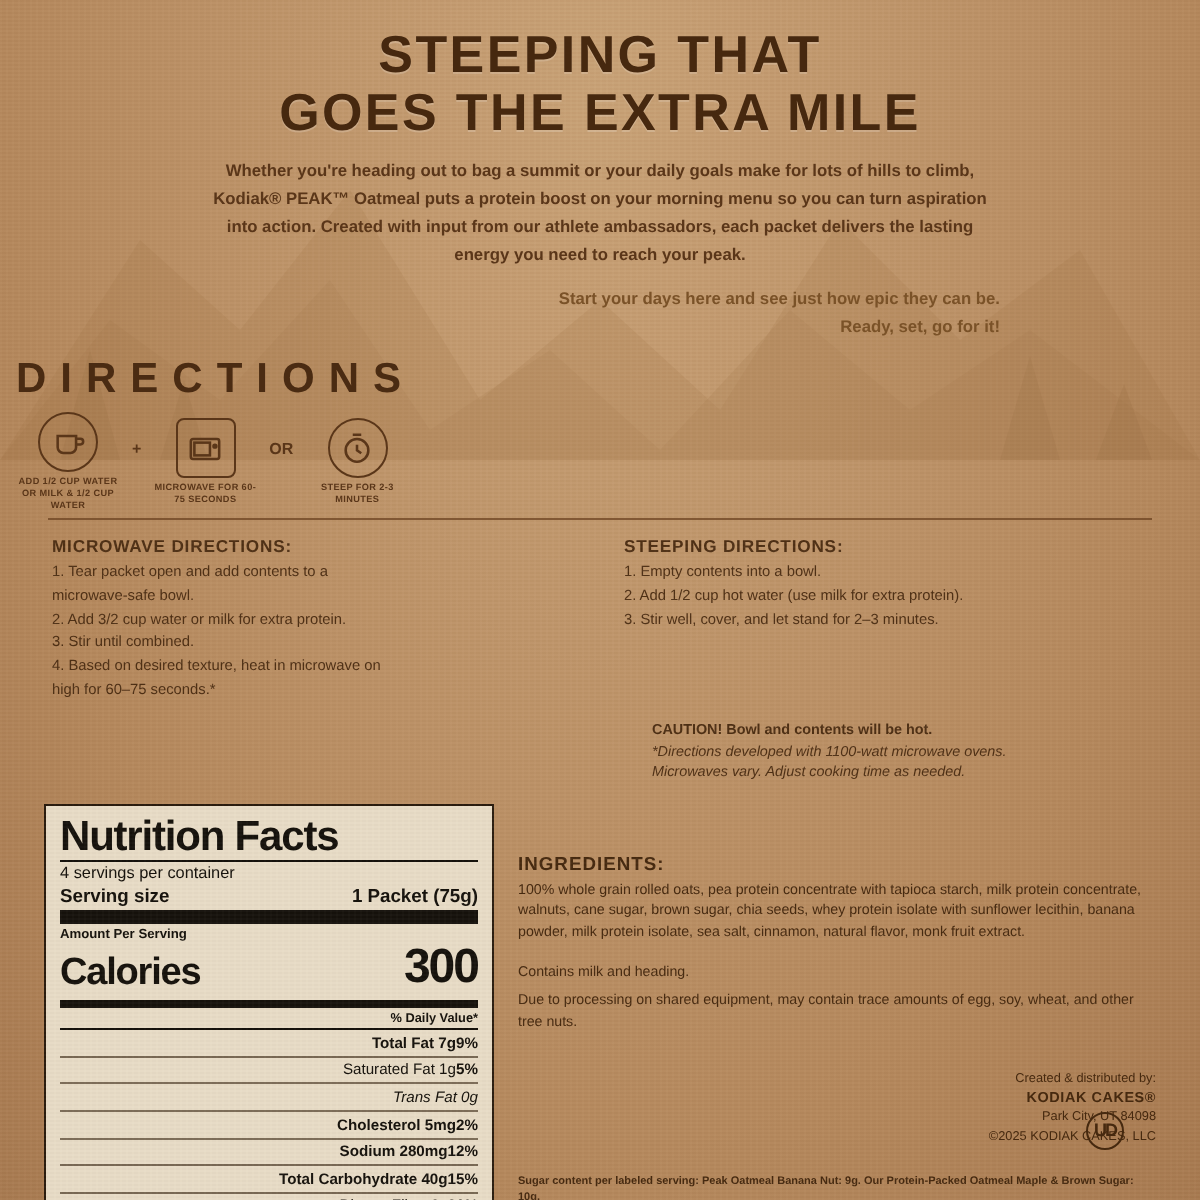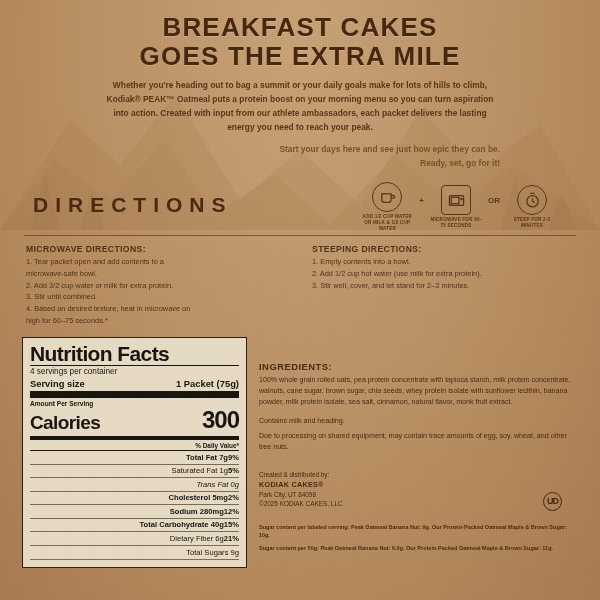--- a/index.html
+++ b/index.html
@@ -64,23 +64,24 @@
     line-height:1.6;
     color:#7a5228;
     font-weight:bold;
     text-align:right;
   }
 
   
   .dirbar{
     position:relative;
     display:flex;
-    align-items:center;
+    align-items:flex-start;
     justify-content:space-between;
-    padding:4px 24px 0 33px;
+    padding:4px 24px 0 8px;
+    flex-direction:column;
   }
   .dirword{
     font-size:21px;
     letter-spacing:7px;
     font-weight:bold;
     color:#4a2b12;
   }
   .iconrow{
     display:flex;
     align-items:center;
@@ -206,21 +207,21 @@
   .rightcol{
     flex:1;
     color:#46290f;
     padding-top:24px;
   }
   .ing-title{
     font-size:9.4px; font-weight:bold; letter-spacing:.5px; margin-bottom:3px;
   }
   .ing-body{ font-size:7.1px; line-height:1.5; }
   .allergen{ font-size:7.1px; line-height:1.5; margin-top:9px; }
-  .distrib{ font-size:6.4px; line-height:1.45; margin-top:18px; position:relative; }
+  .distrib{ font-size:6.4px; line-height:1.45; margin-top:18px; position:relative;text-align:right; }
   .distrib .brand{ font-weight:bold; font-size:7.2px; letter-spacing:.3px; }
   .ud{
     position:absolute; right:16px; bottom:-2px;
     width:19px;height:19px;border:1.4px solid #46290f;border-radius:50%;
     display:flex;align-items:center;justify-content:center;
     font-size:9px; font-weight:bold; letter-spacing:-1px;
   }
   .sugarnote{
     font-size:5.5px; line-height:1.5; font-weight:bold;
     margin-top:14px;
@@ -236,21 +237,21 @@
     <path d="M0,230 L55,160 L110,200 L165,140 L215,215 L275,175 L330,225 L395,155 L455,205 L515,165 L600,230 Z" fill="#8d6034" opacity="0.35"></path>
     <g fill="#7e5327" opacity="0.4">
       <polygon points="30,230 45,175 60,230"></polygon>
       <polygon points="80,230 92,190 104,230"></polygon>
       <polygon points="500,230 515,178 530,230"></polygon>
       <polygon points="548,230 562,192 576,230"></polygon>
     </g>
   </svg>
 
   <div class="header">
-    <div class="hl1">BREAKFAST CAKES</div>
+    <div class="hl1">STEEPING THAT</div>
     <div class="hl2">GOES THE EXTRA MILE</div>
     <div class="body-copy">Whether you're heading out to bag a summit or your daily goals make for lots of hills to climb, Kodiak® PEAK™ Oatmeal puts a protein boost on your morning menu so you can turn aspiration into action. Created with input from our athlete ambassadors, each packet delivers the lasting energy you need to reach your peak.</div>
     <div class="tagline">Start your days here and see just how epic they can be.</div>
     <div class="tagline" style="margin-top:0">Ready, set, go for it!</div>
   </div>
 
   <div class="dirbar">
     <div class="dirword">DIRECTIONS</div>
     <div class="iconrow">
       <div class="iconcell">
@@ -304,20 +305,25 @@
       <ul class="dirlist">
         <li>1. Empty contents into a bowl.</li>
         <li>2. Add 1/2 cup hot water (use milk for extra protein).</li>
         <li>3. Stir well, cover, and let stand for 2–3 minutes.</li>
       </ul>
     </div>
   </div>
 
   <div class="caution-wrap">
     <div class="caution-sp"></div>
+    <div class="caution">
+      <div class="ct">CAUTION! Bowl and contents will be hot.</div>
+      <div class="ci">*Directions developed with 1100-watt microwave ovens.</div>
+      <div class="ci">Microwaves vary. Adjust cooking time as needed.</div>
+    </div>
   </div>
 
   <div class="lower">
 
     <div class="nfp">
       <div class="nf-title">Nutrition Facts</div>
       <div class="rule"></div>
       <div class="nf-serv">4 servings per container</div>
       <div class="nf-servsize">
         <span>Serving size</span>

